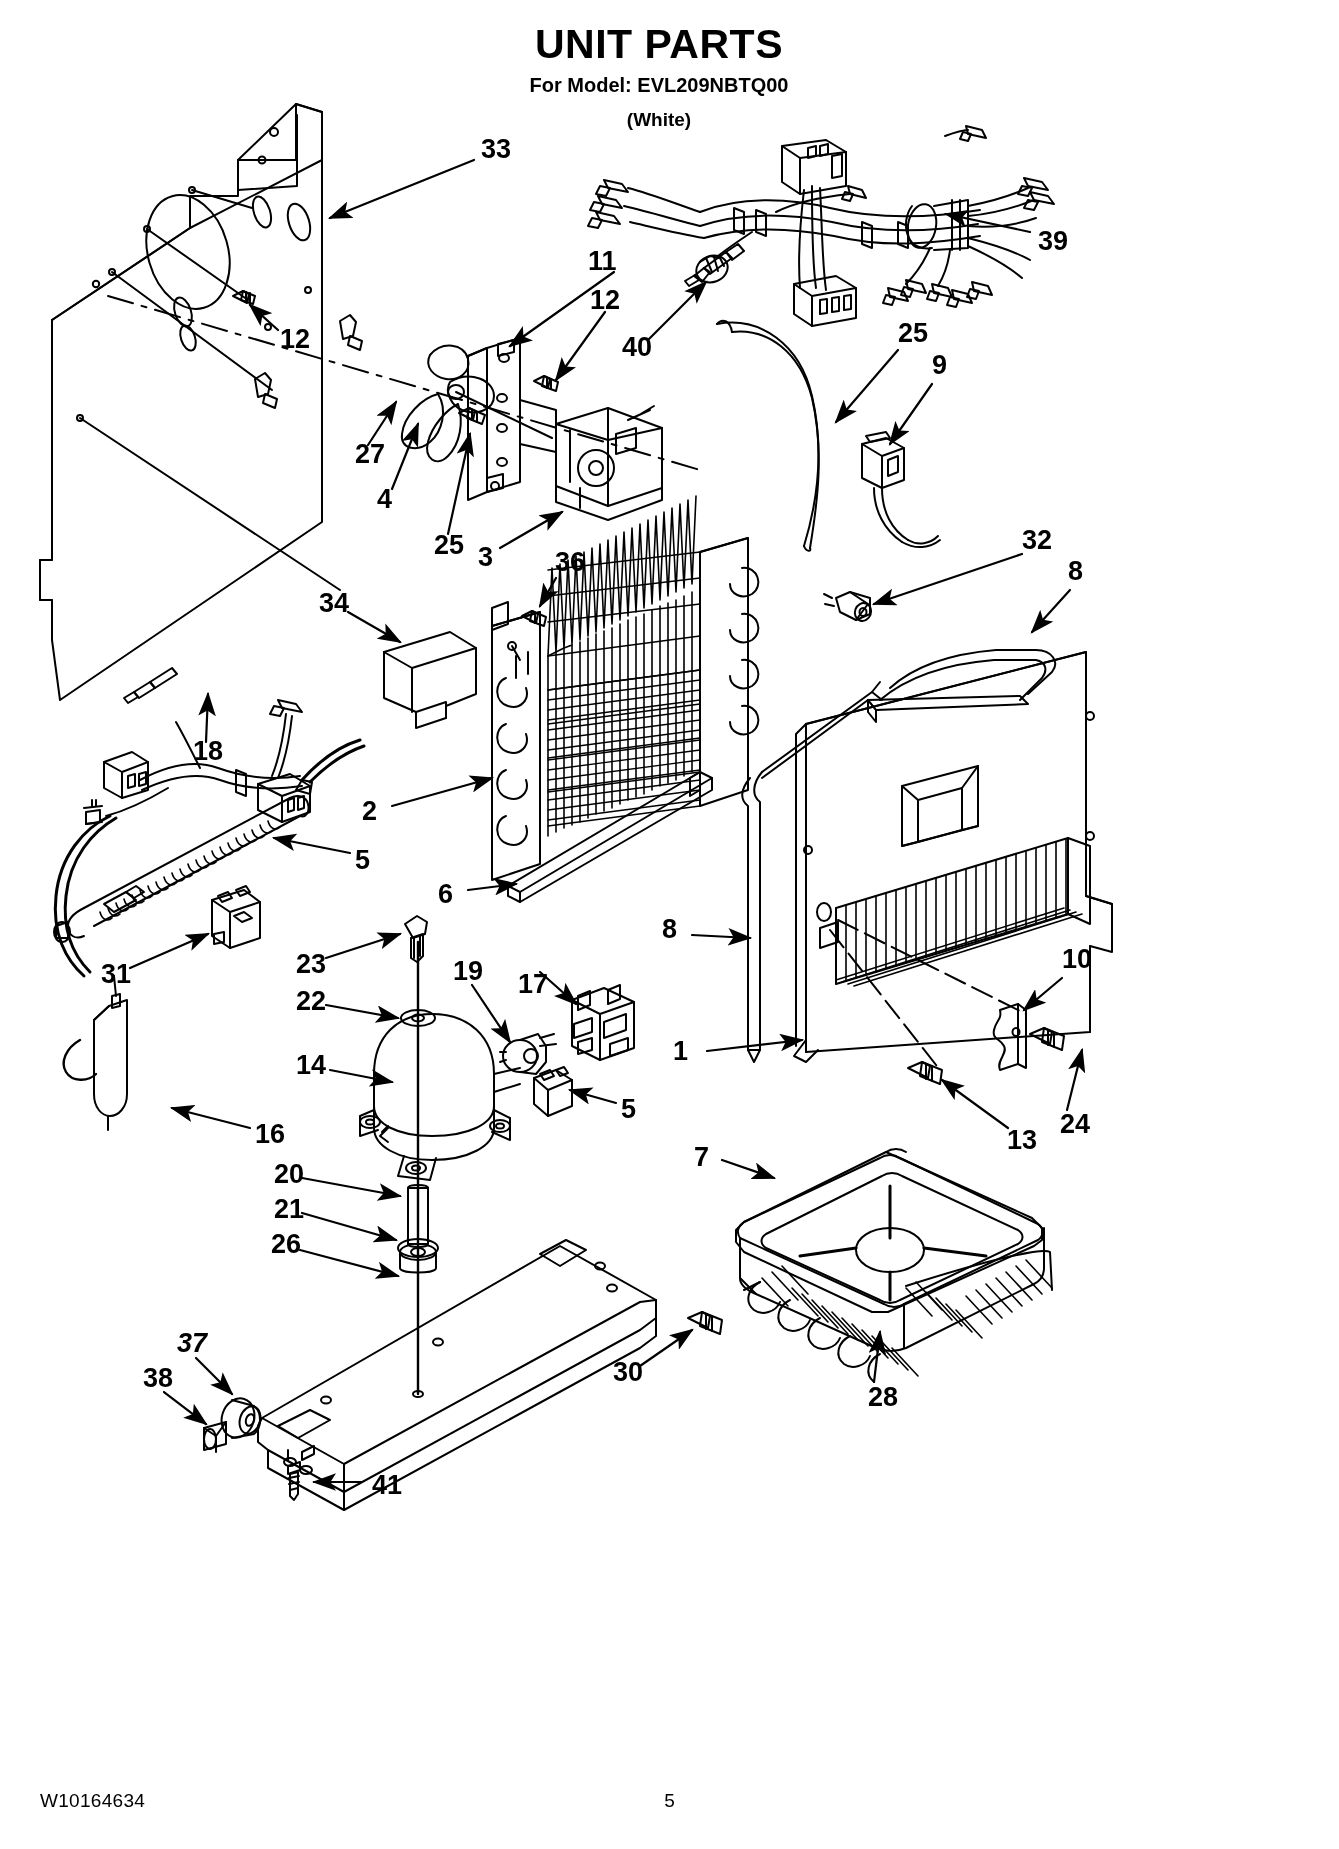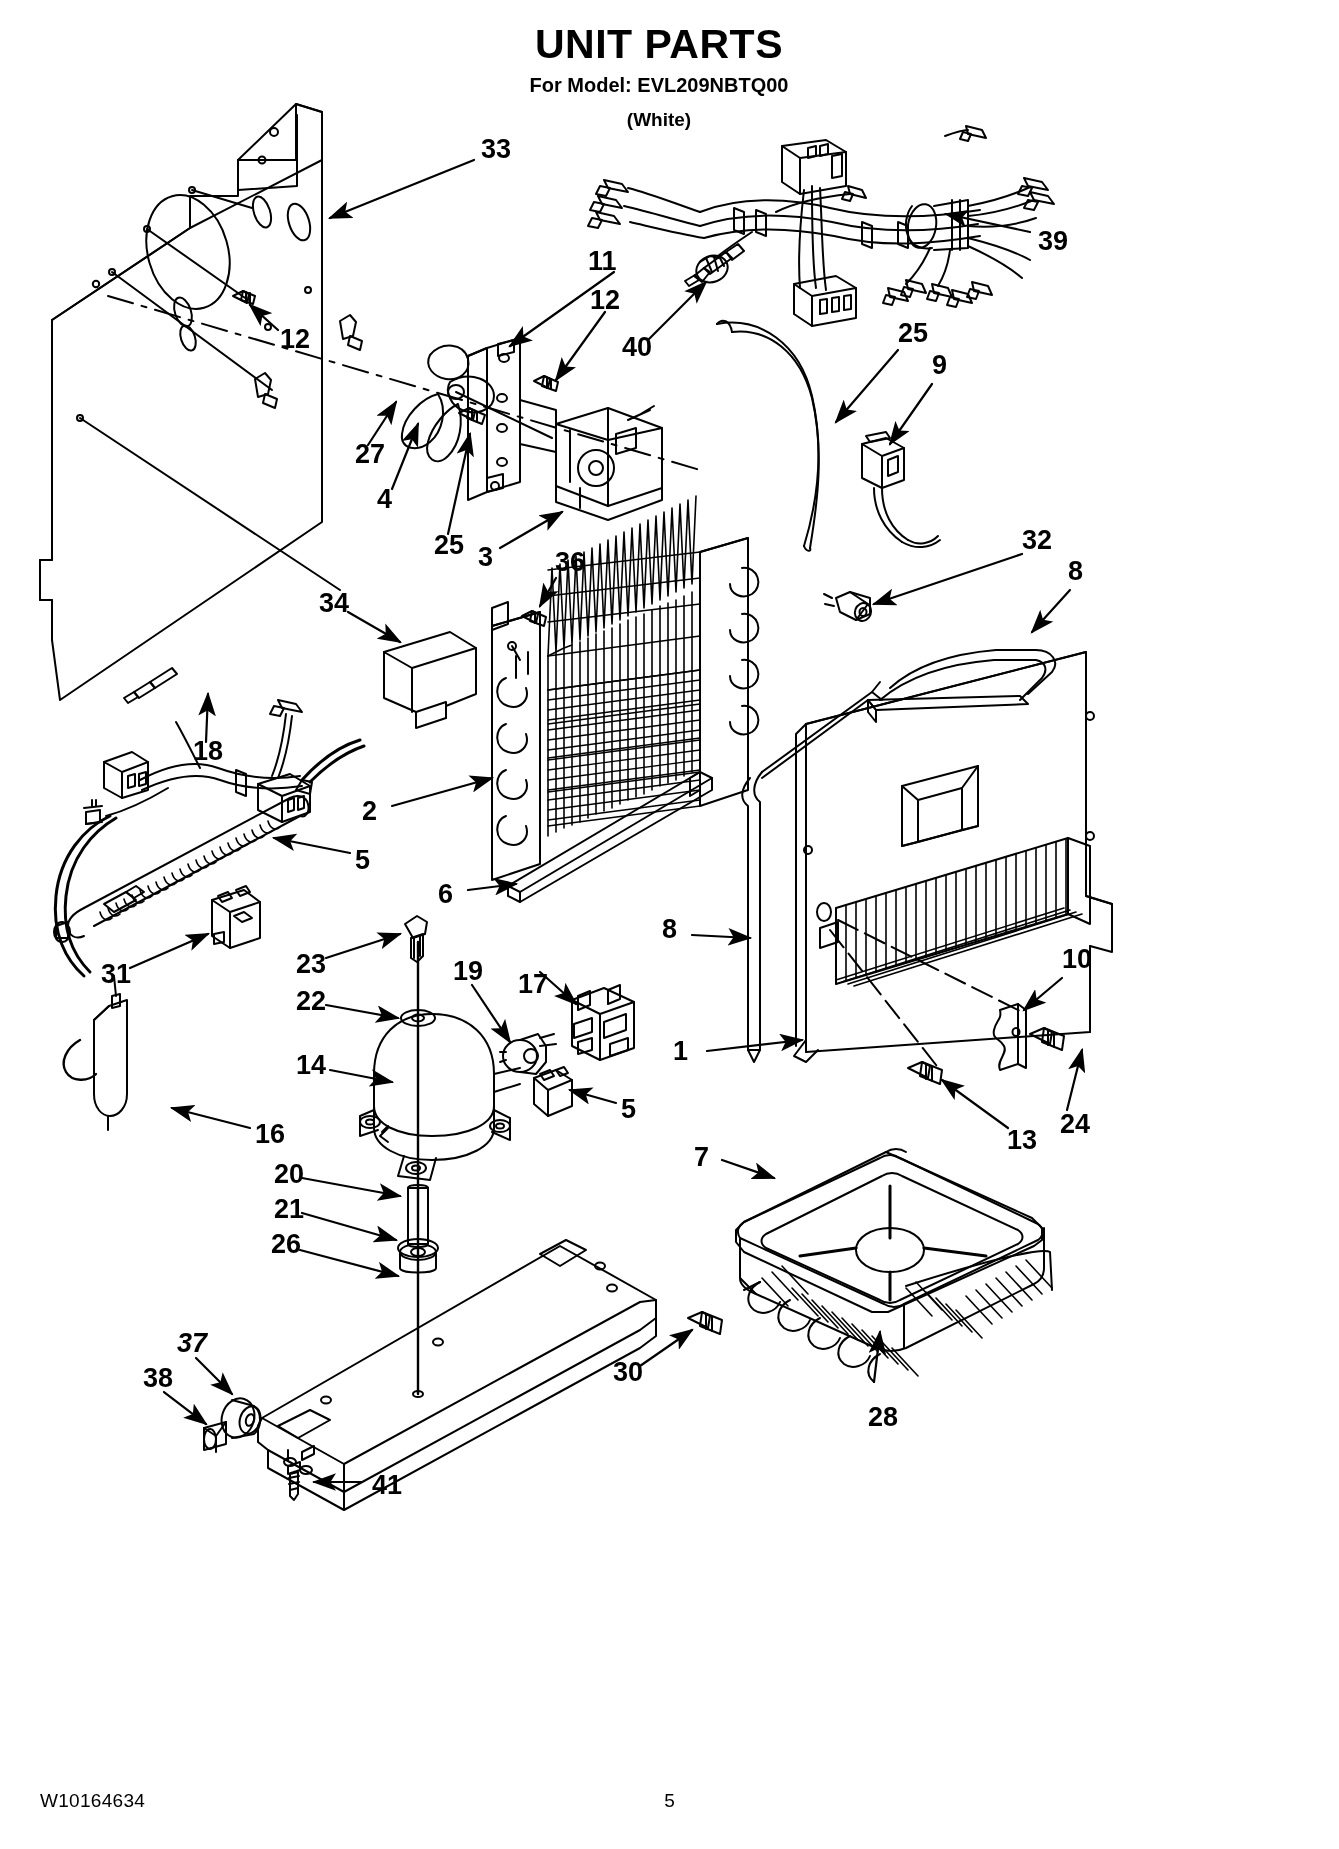--- a/index.html
+++ b/index.html
@@ -790,21 +790,21 @@
   <div class="callout" style="left:193px;  top:738px;">18</div>
   <div class="callout" style="left:453px;  top:958px;">19</div>
   <div class="callout" style="left:274px;  top:1161px;">20</div>
   <div class="callout" style="left:274px;  top:1196px;">21</div>
   <div class="callout" style="left:296px;  top:988px;">22</div>
   <div class="callout" style="left:296px;  top:951px;">23</div>
   <div class="callout" style="left:1060px; top:1111px;">24</div>
   <div class="callout" style="left:898px;  top:320px;">25</div>
   <div class="callout" style="left:271px;  top:1231px;">26</div>
   <div class="callout" style="left:355px;  top:441px;">27</div>
-  <div class="callout" style="left:868px;  top:1384px;margin-top:20px;">28</div>
+  <div class="callout" style="left:868px;  top:1384px;">28</div>
   <div class="callout" style="left:434px;  top:532px;">25</div>
   <div class="callout" style="left:613px;  top:1359px;">30</div>
   <div class="callout" style="left:101px;  top:961px;">31</div>
   <div class="callout" style="left:1022px; top:527px;">32</div>
   <div class="callout" style="left:481px;  top:136px;">33</div>
   <div class="callout" style="left:319px;  top:590px;">34</div>
   <div class="callout" style="left:555px;  top:549px;">36</div>
   <div class="callout" style="left:177px;  top:1330px;font-style:italic;">37</div>
   <div class="callout" style="left:143px;  top:1365px;">38</div>
   <div class="callout" style="left:1038px; top:228px;">39</div>

